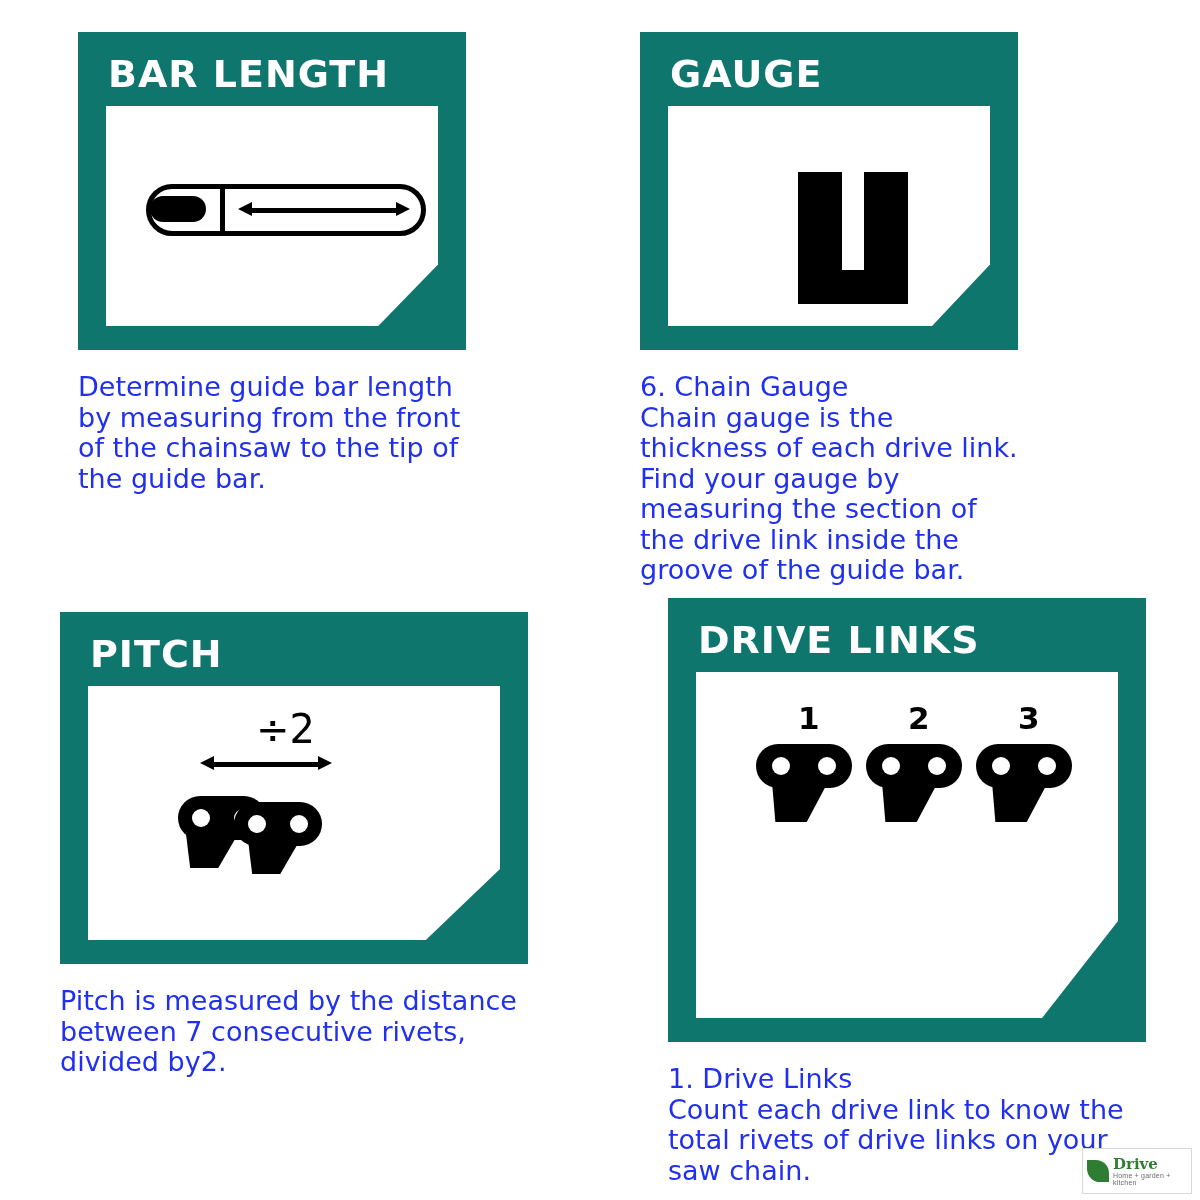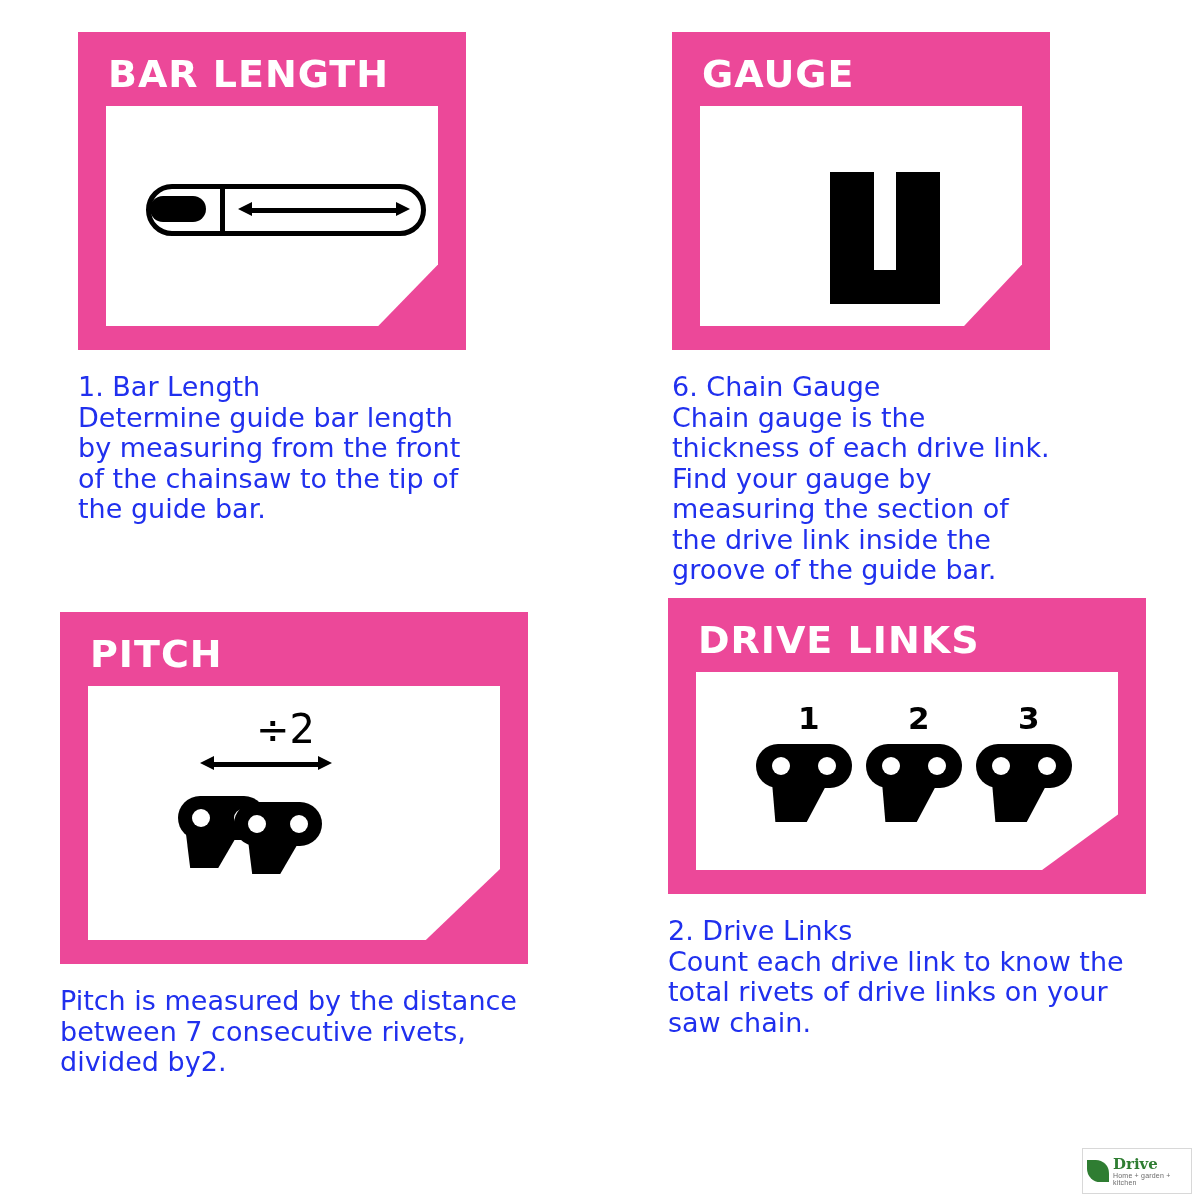--- a/index.html
+++ b/index.html
@@ -17,21 +17,21 @@
   .grid {
     position: absolute;
     inset: 0;
   }
   .panel {
     position: absolute;
   }
   
   .illo {
     position: relative;
-    background: #ec4899;
+    background: #0f766e;
     width: 100%;
     height: 318px;
   }
   .illo-title {
     position: absolute;
     top: 20px;
     left: 30px;
     color: #ffffff;
     font-weight: bold;
     font-size: 38px;
@@ -294,26 +294,25 @@
           <div class="bar-divider"></div>
           <div class="arrow-row">
             <div class="arrow-line"></div>
             <div class="arrow-head-l"></div>
             <div class="arrow-head-r"></div>
           </div>
         </div>
       </div>
     </div>
     <div class="caption">
-      <span class="cap-head">1. Bar Length</span>
       <span class="cap-body">Determine guide bar length by measuring from the front of the chainsaw to the tip of the guide bar.</span>
     </div>
   </div>
 
-  <div class="panel" style="left:672px; top:32px; width:378px;">
+  <div class="panel" style="left:640px; top:32px; width:378px;">
     <div class="illo">
       <div class="illo-title">GAUGE</div>
       <div class="illo-stage">
         <div class="gauge-art">
           <div class="gauge-block"></div>
           <div class="gauge-slot"></div>
           <div class="g-arrow-stem left"></div>
           <div class="g-arrow left"></div>
           <div class="g-arrow-stem right"></div>
           <div class="g-arrow right"></div>
@@ -351,21 +350,21 @@
           </div>
         </div>
       </div>
     </div>
     <div class="caption">
       <span class="cap-body">Pitch is measured by the distance between 7 consecutive rivets,  divided by2.</span>
     </div>
   </div>
 
   <div class="panel" style="left:668px; top:598px; width:478px;">
-    <div class="illo" style="height:296px;">
+    <div class="illo" style="height:444px;">
       <div class="illo-title">DRIVE LINKS</div>
       <div class="illo-stage">
         <div class="dl-art">
           <div class="dl-num" style="left:42px;">1</div>
           <div class="dl-num" style="left:152px;">2</div>
           <div class="dl-num" style="left:262px;">3</div>
 
           <div class="dl-group" style="left:0;">
             <div class="dl-link">
                 <div class="dl-rivet" style="left:16px;"></div>
@@ -384,21 +383,21 @@
             <div class="dl-link">
                 <div class="dl-rivet" style="left:16px;"></div>
                 <div class="dl-rivet" style="right:16px;"></div>
               </div>
             <div class="dl-tooth"></div>
           </div>
         </div>
       </div>
     </div>
     <div class="caption">
-      <span class="cap-head">2. Drive Links</span>
+      <span class="cap-head">1. Drive Links</span>
       <span class="cap-body">Count each drive link to know the total rivets of drive links on your saw chain.</span>
     </div>
   </div>
 
   <div class="watermark">
     <div class="wm-leaf"></div>
     <div class="wm-text">
       <div class="wm-title">Drive</div>
       <div class="wm-sub">Home + garden + kitchen</div>
     </div>

